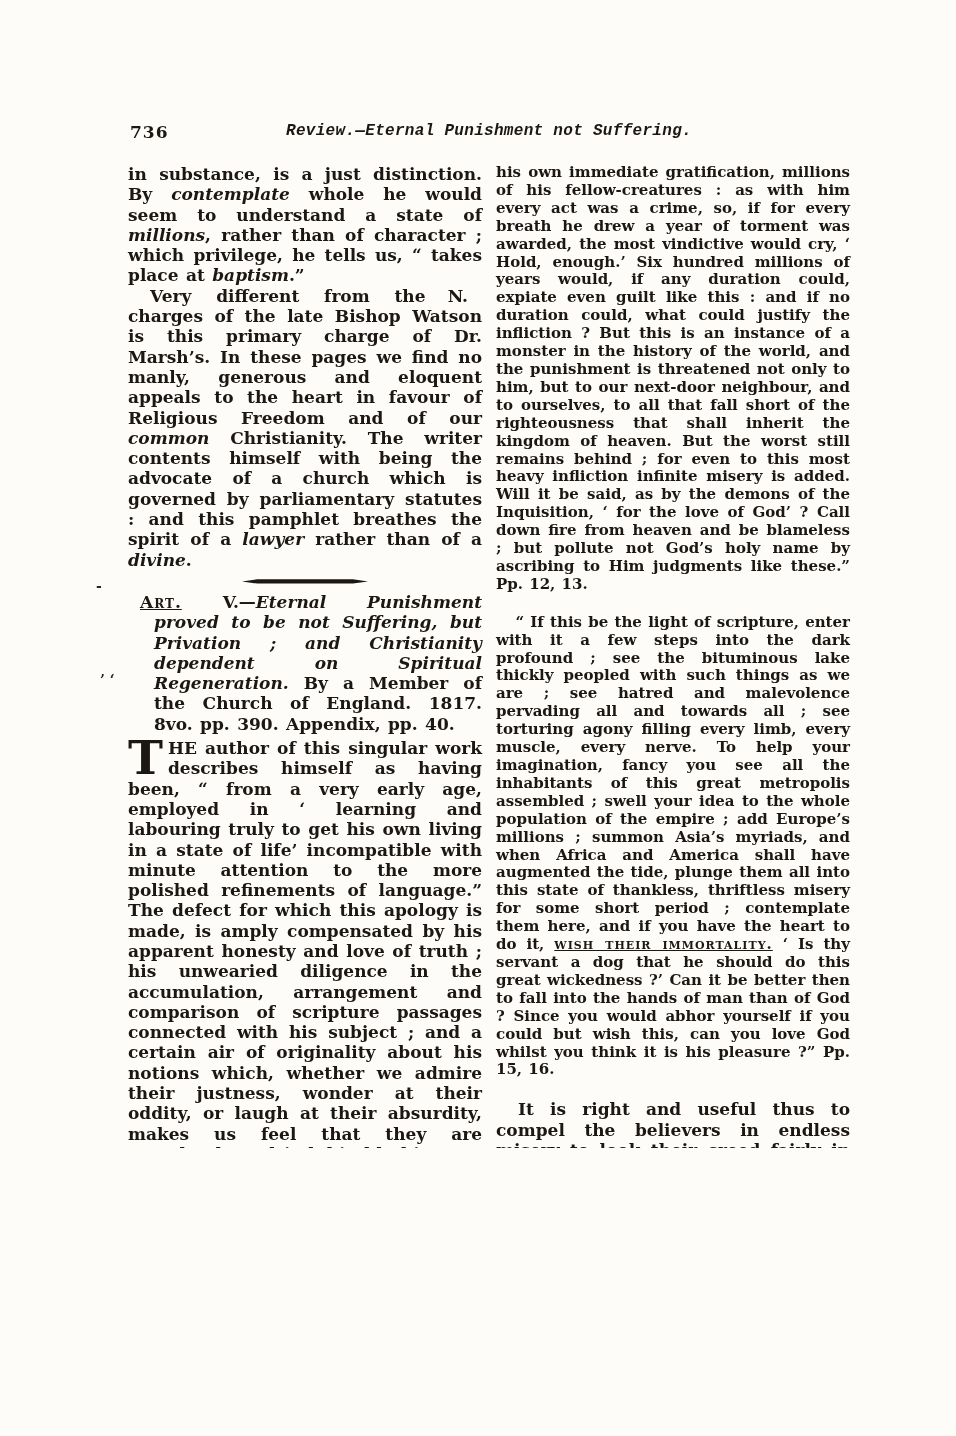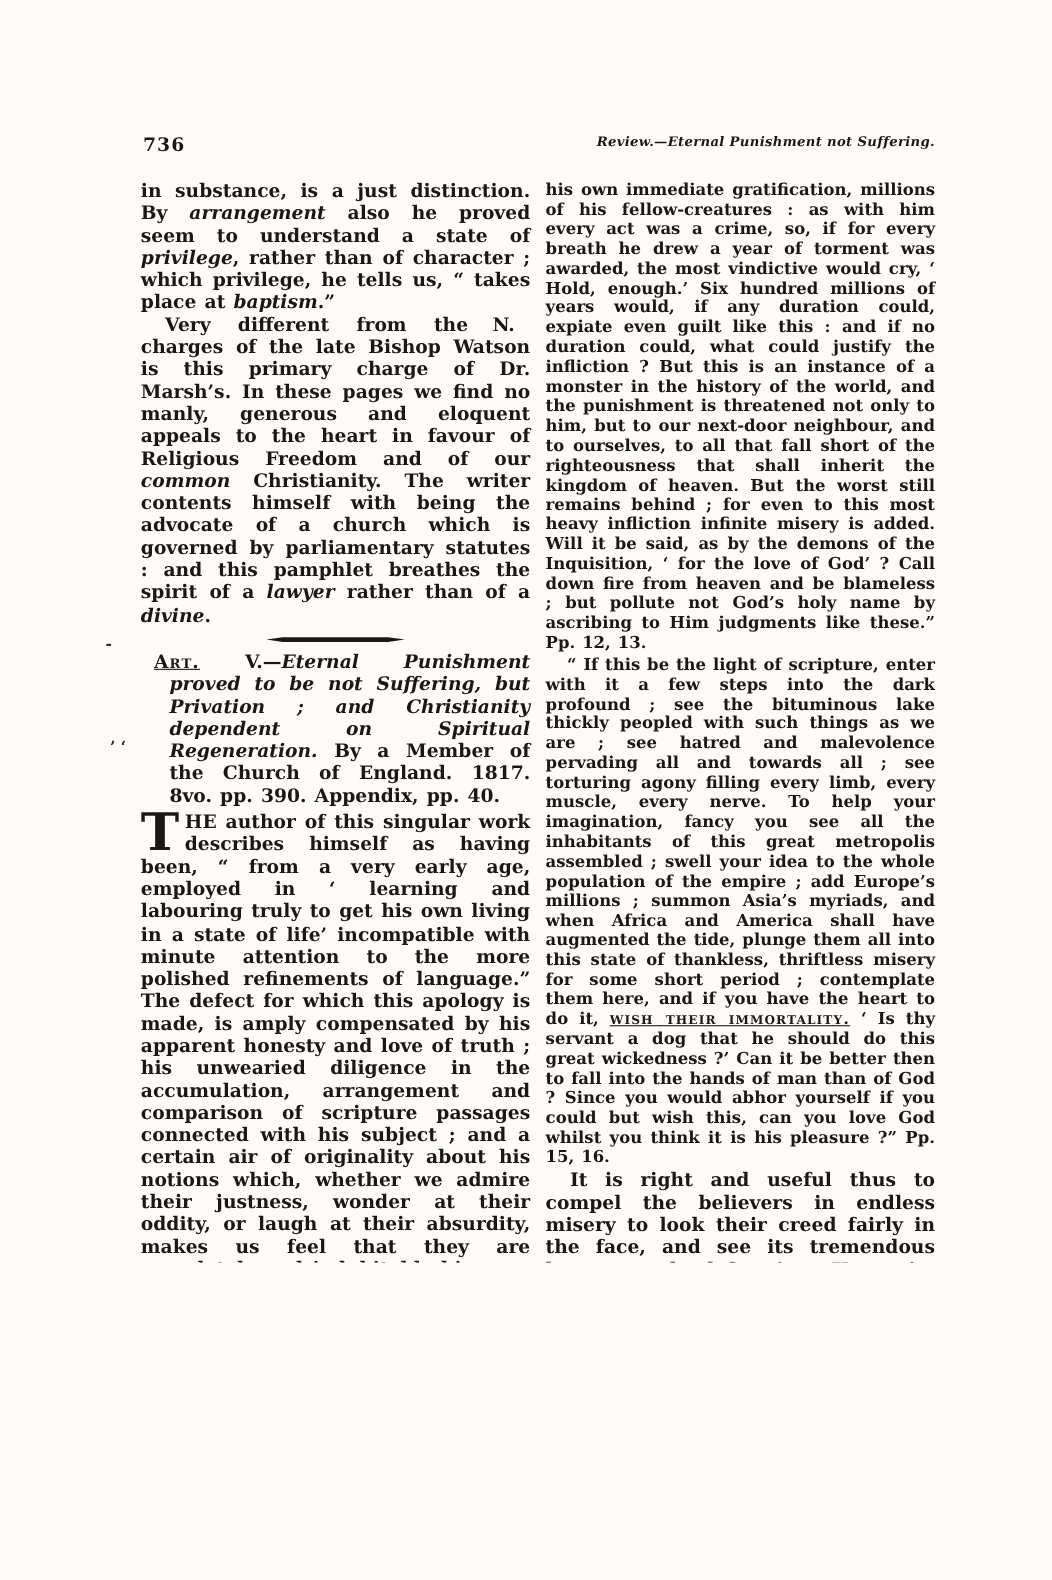--- a/index.html
+++ b/index.html
@@ -25,42 +25,43 @@
     font-size: 17px;
   }
   .pagenum {
     position: absolute;
     left: 2px;
     top: 0;
     letter-spacing: 1px;
   }
   .running-title {
     display: block;
-    text-align: right;
+    text-align: center;
     font-style: italic;
-    font-size: 12px;
+    font-size: 16px;
     letter-spacing: 0.3px;
+    font-family: Liberation Mono, monospace;
   }
   .columns {
     display: flex;
     gap: 14px;
     margin-top: 16px;
   }
   .col {
     width: 354px;
     text-align: justify;
   }
   .col p {
     margin: 0;
     font-size: 17px;
     line-height: 20.3px;
     word-spacing: 1.5px;
   }
   .col p.indent { text-indent: 1.3em; }
-  .col p.gap { margin-top: 2px; }
+  .col p.gap { margin-top: 20px; }
   .col p.extract {
     font-size: 15px;
     line-height: 17.9px;
     word-spacing: 1px;
   }
   .col p.heading {
     padding-left: 26px;
     text-indent: -14px;
     margin: 8px 0 4px 0;
   }
@@ -89,21 +90,21 @@
 </head>
 <body>
 
 <div class="page">
   <header class="page-header">
     <span class="pagenum">736</span>
     <span class="running-title">Review.—Eternal Punishment not Suffering.</span>
   </header>
   <main class="columns">
     <div class="col">
-        <p class="para"><span>in substance, is a just distinction.  By </span><span class="it">arrangement</span><span> also he proved seem to understand a state of </span><span class="it">privilege</span><span>, rather than of character ; which privilege, he tells us, “ takes place at </span><span class="it">baptism</span><span>.”</span></p>
+        <p class="para"><span>in substance, is a just distinction.  By </span><span class="it">contemplate</span><span> whole he would seem to understand a state of </span><span class="it">millions</span><span>, rather than of character ; which privilege, he tells us, “ takes place at </span><span class="it">baptism</span><span>.”</span></p>
         <p class="para indent"><span class="sig">N.</span><span>Very different from the charges of the late Bishop Watson is this primary charge of Dr. Marsh’s.  In these pages we find no manly, generous and eloquent appeals to the heart in favour of Religious Freedom and of our </span><span class="it">common</span><span> Christianity.  The writer contents himself with being the advocate of a church which is governed by parliamentary statutes : and this pamphlet breathes the spirit of a </span><span class="it">lawyer</span><span> rather than of a </span><span class="it">divine</span><span>.</span></p>
         <div class="rule"></div>
         <p class="heading"><span class="sc">Art.</span><span> V.—</span><span class="it">Eternal Punishment proved to be not Suffering, but Privation ; and Christianity dependent on Spiritual Regeneration.</span><span>  By a Member of the Church of England.  1817. 8vo.  pp. 390.  Appendix, pp. 40.</span></p>
         <p class="para"><span class="dropcap">T</span><span>HE author of this singular work describes himself as having been, “ from a very early age, employed in ‘ learning and labouring truly to get his own living in a state of life’ incompatible with minute attention to the more polished refinements of language.”  The defect for which this apology is made, is amply compensated by his apparent honesty and love of truth ; his unwearied diligence in the accumulation, arrangement and comparison of scripture passages connected with his subject ; and a certain air of originality about his notions which, whether we admire their justness, wonder at their oddity, or laugh at their absurdity, makes us feel that they are completely and indubitably his own.  His object is to prove that the wicked will be punished, at the day of judgment, by annihilation.  The reader is prepared for this proposition by a very energetic and successful attack upon the doctrine of eternal torments.  The following extracts are specimens of the manner in which he shews its inconsistency with the attributes of God and the best feelings of man :</span></p>
         <p class="extract indent"><span>“ Suppose a man to have been guilty, in his twenty or thirty years of active life, of an accumulation of crimes, more than the history of a whole kingdom for a century would parallel,—to have spread ruin and devastation over provinces and empires, —to have been the cause of murdering, for</span></p>
       </div>
     <div class="col">
         <p class="extract"><span>his own immediate gratification, millions of his fellow-creatures : as with him every act was a crime, so, if for every breath he drew a year of torment was awarded, the most vindictive would cry, ‘ Hold, enough.’  Six hundred millions of years would, if any duration could, expiate even guilt like this : and if no duration could, what could justify the infliction ?  But this is an instance of a monster in the history of the world, and the punishment is threatened not only to him, but to our next-door neighbour, and to ourselves, to all that fall short of the righteousness that shall inherit the kingdom of heaven.  But the worst still remains behind ; for even to this most heavy infliction infinite misery is added.  Will it be said, as by the demons of the Inquisition, ‘ for the love of God’ ? Call down fire from heaven and be blameless ; but pollute not God’s holy name by ascribing to Him judgments like these.”  Pp. 12, 13.</span></p>
         <p class="extract indent gap"><span>“ If this be the light of scripture, enter with it a few steps into the dark profound ; see the bituminous lake thickly peopled with such things as we are ; see hatred and malevolence pervading all and towards all ; see torturing agony filling every limb, every muscle, every nerve.  To help your imagination, fancy you see all the inhabitants of this great metropolis assembled ; swell your idea to the whole population of the empire ; add Europe’s millions ; summon Asia’s myriads, and when Africa and America shall have augmented the tide, plunge them all into this state of thankless, thriftless misery for some short period ; contemplate them here, and if you have the heart to do it, </span><span class="sc">wish their immortality.</span><span> ‘ Is thy servant a dog that he should do this great wickedness ?’  Can it be better then to fall into the hands of man than of God ? Since you would abhor yourself if you could but wish this, can you love God whilst you think it is his pleasure ?”  Pp. 15, 16.</span></p>
         <p class="para indent gap"><span>It is right and useful thus to compel the believers in endless misery to look their creed fairly in the face, and see its tremendous horror and deformity.  Humanity shudders and sickens at the contemplation.  It would indeed be a “ most strange and unnatural fruit of Almighty love.”  Any other system must possess a comparative excellence which will recommend it to the benevolent mind ; and yet we must confess that we are not at all satisfied with the moral beauty, any more than with the alleged scriptural proofs, of that which our author would introduce in its place.  His quotations are fair and numerous ; comprehending</span></p>

